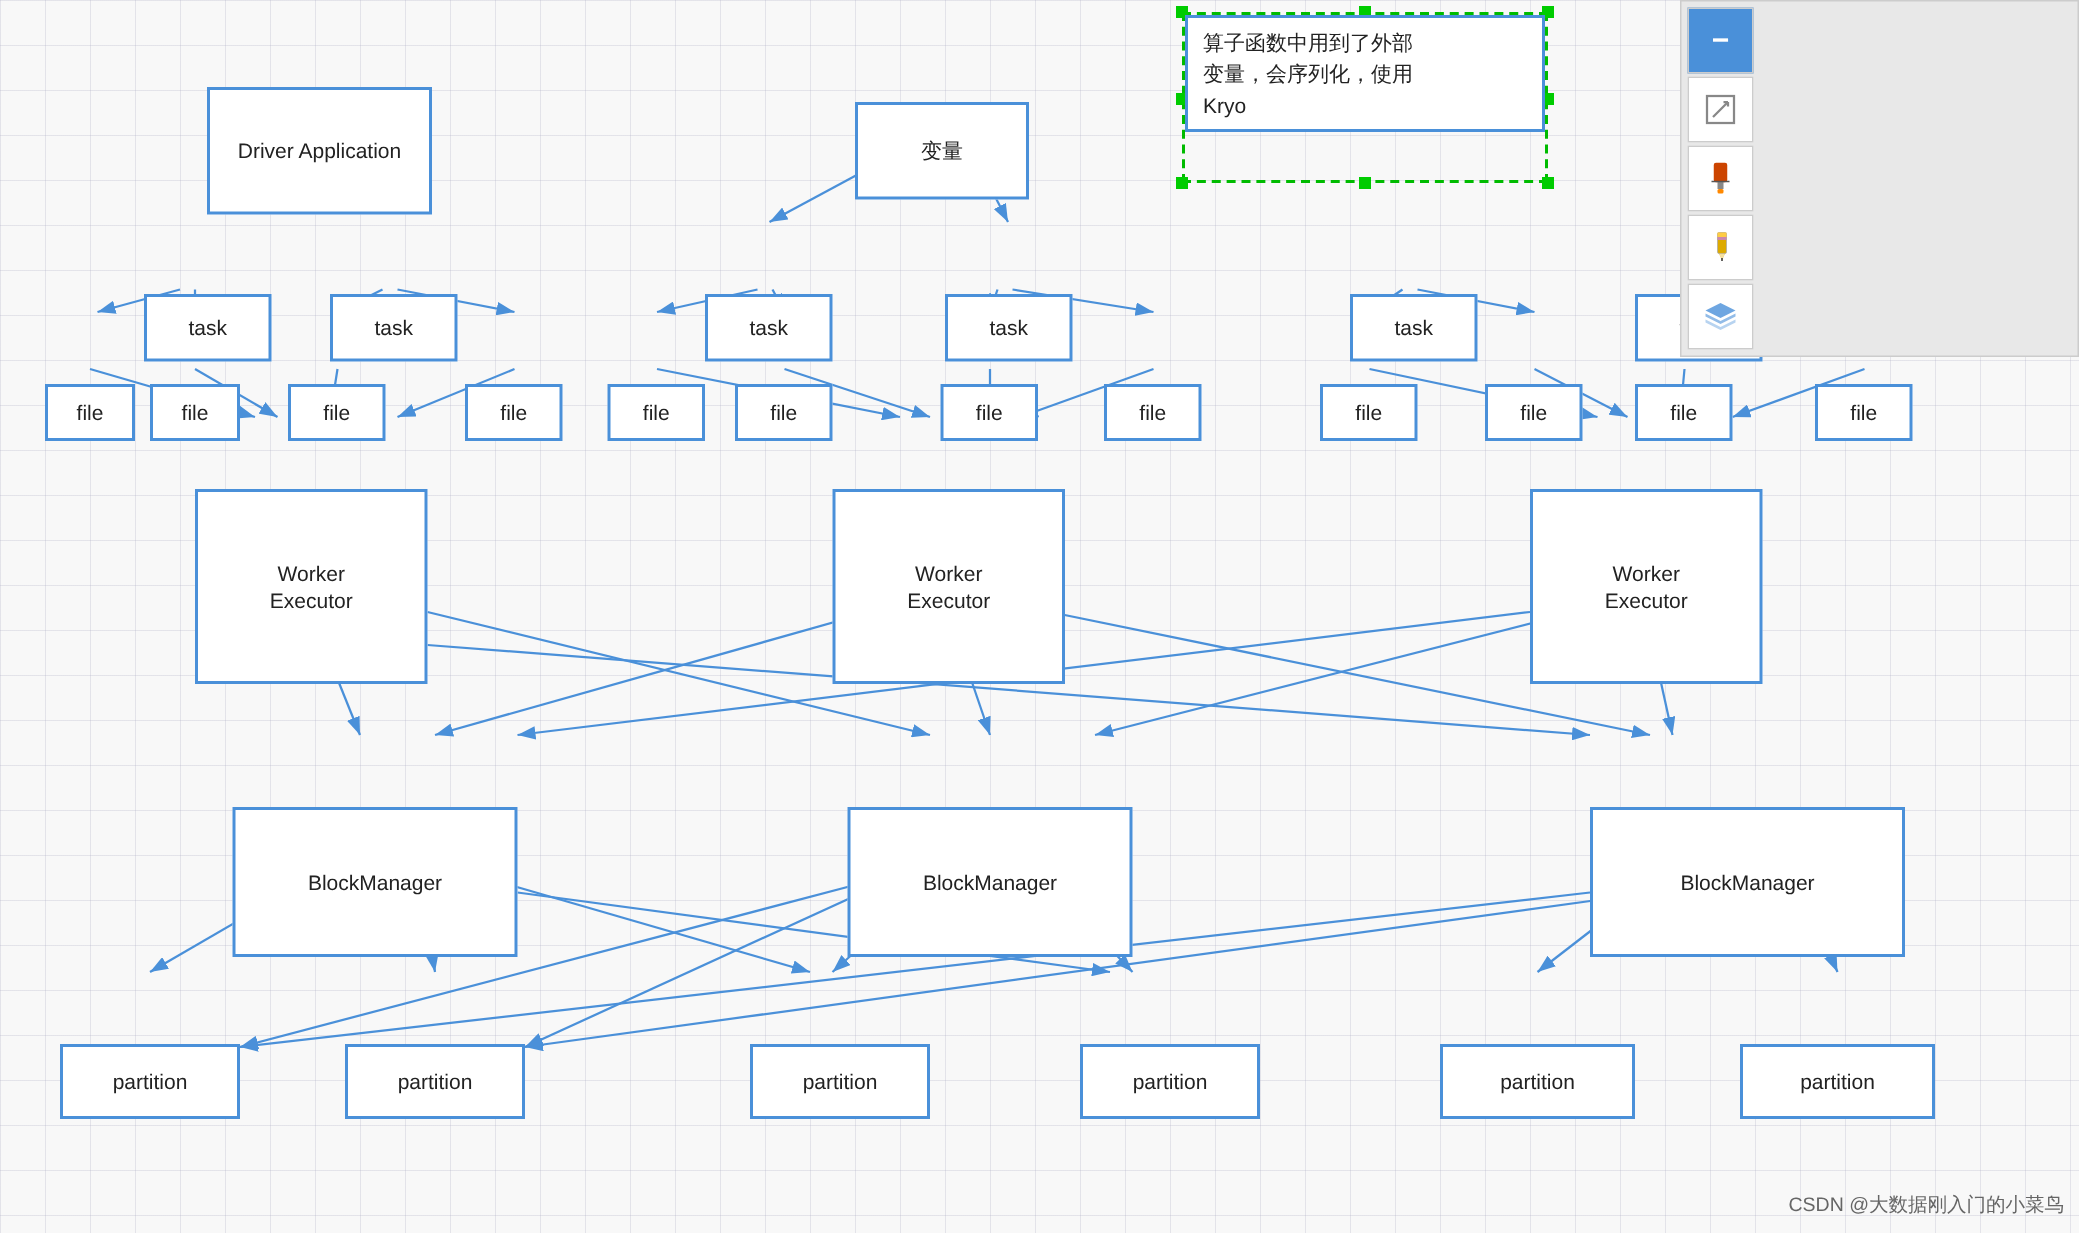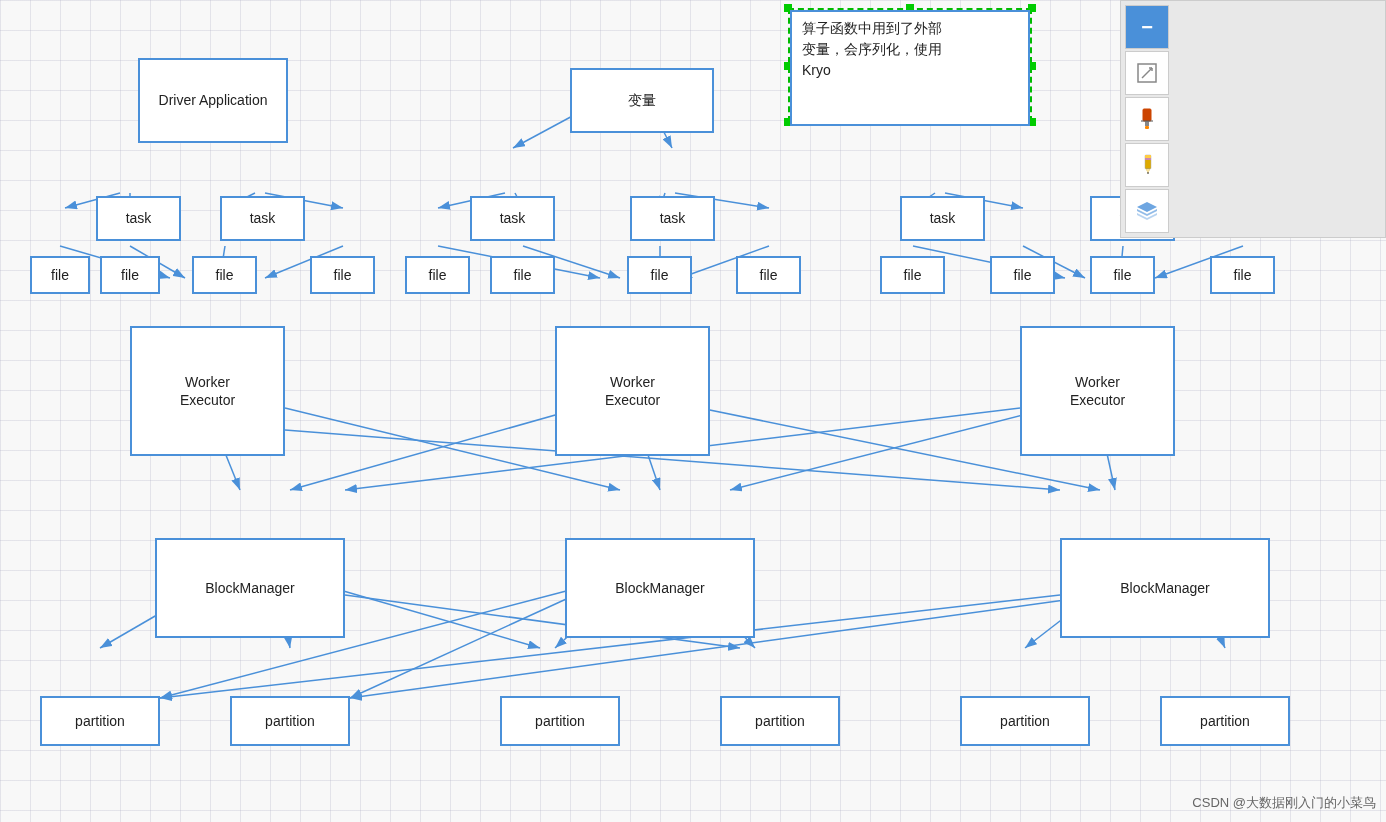--- a/index.html
+++ b/index.html
@@ -186,21 +186,21 @@
     <line x1="570" y1="590" x2="160" y2="698" stroke="#4a90d9" stroke-width="1.5" marker-end="url(#arrowhead)"></line>
 
     <line x1="575" y1="595" x2="350" y2="698" stroke="#4a90d9" stroke-width="1.5" marker-end="url(#arrowhead)"></line>
   </svg>
 
   <div class="box" style="left:138px;top:10px;width:150px;height:85px;">
     <span>Driver
 Application</span>
   </div>
 
-  <div class="box" style="left:570px;top:20px;width:144px;height:65px;text-align:right;">
+  <div class="box" style="left:570px;top:20px;width:116px;height:65px;text-align:right;">
     <span>变量</span>
   </div>
 
   <div class="box" style="left:96px;top:148px;width:85px;height:45px;">
       <span>task</span>
     </div>
   <div class="box" style="left:220px;top:148px;width:85px;height:45px;">
       <span>task</span>
     </div>
   <div class="box" style="left:470px;top:148px;width:85px;height:45px;">
@@ -285,21 +285,21 @@
   <div class="box" style="left:720px;top:648px;width:120px;height:50px;">
       <span>partition</span>
     </div>
   <div class="box" style="left:960px;top:648px;width:130px;height:50px;">
       <span>partition</span>
     </div>
   <div class="box" style="left:1160px;top:648px;width:130px;height:50px;">
       <span>partition</span>
     </div>
 
-  <div class="tooltip-box" style="left:790px;top:10px;width:240px;height:116px;">
+  <div class="tooltip-box" style="left:790px;top:10px;width:240px;height:78px;">
     <span>算子函数中用到了外部<br>变量，会序列化，使用<br>Kryo</span>
   </div>
 
   <div class="selection-box" style="left:788px;top:8px;width:244px;height:114px;"></div>
   <div class="selection-handle" style="left:784px;top:4px;"></div>
   <div class="selection-handle" style="left:906px;top:4px;"></div>
   <div class="selection-handle" style="left:1028px;top:4px;"></div>
   <div class="selection-handle" style="left:784px;top:62px;"></div>
   <div class="selection-handle" style="left:1028px;top:62px;"></div>
   <div class="selection-handle" style="left:784px;top:118px;"></div>

